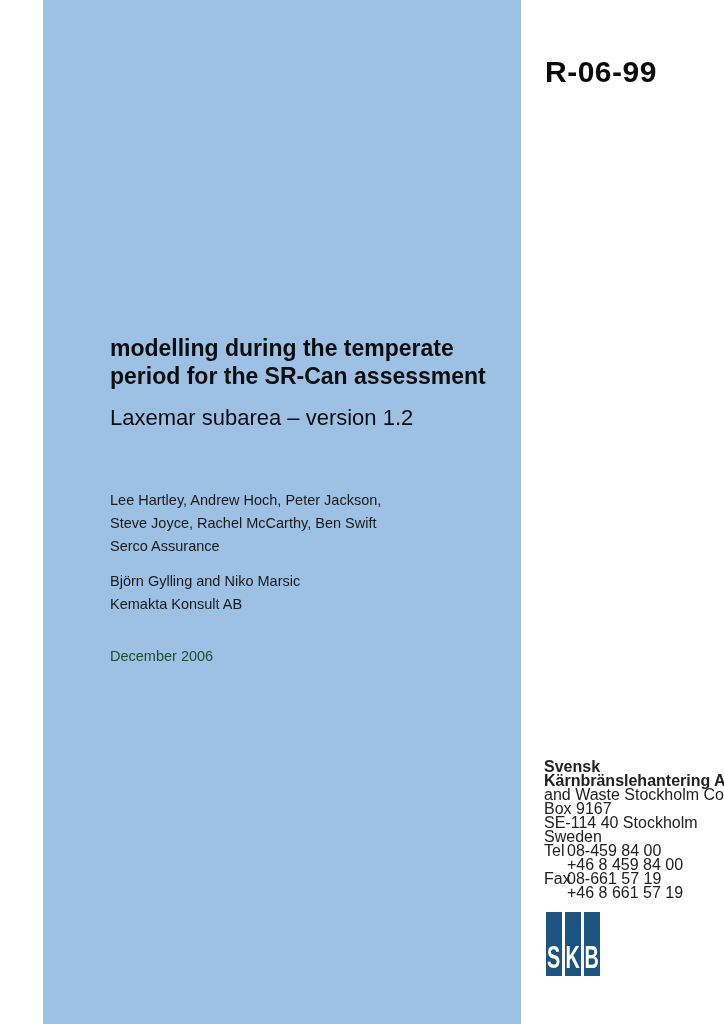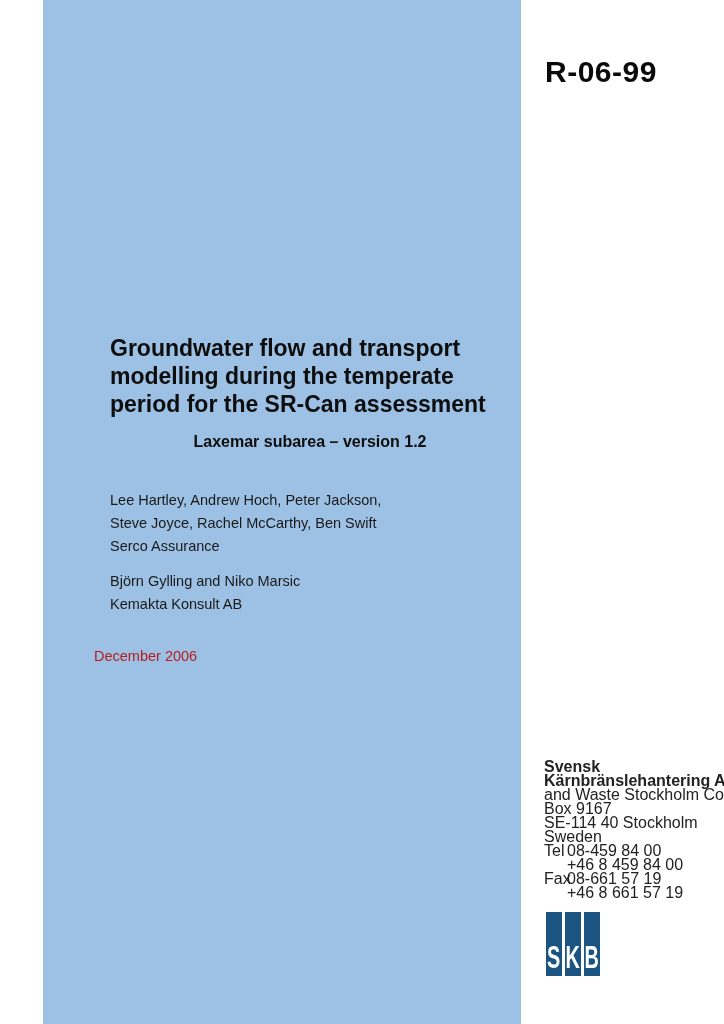--- a/index.html
+++ b/index.html
@@ -37,40 +37,39 @@
     width: 400px;
   }
   .title-line {
     font-size: 23px;
     font-weight: bold;
     line-height: 28px;
     color: #0d0d0d;
   }
   .subtitle {
     margin-top: 15px;
-    font-size: 16px;
-    font-weight: bold;
+    font-size: 22px;
+    font-weight: normal;
     color: #0d0d0d;
-    text-align: center;
   }
   .authors-block {
     position: absolute;
     left: 67px; top: 489px;
   }
   .author-line {
     font-size: 14.5px;
     line-height: 23px;
     color: #1a1a1a;
   }
   .authors-group-2 { margin-top: 12px; }
   .date-line {
     position: absolute;
-    left: 51px; top: 648px;
+    left: 67px; top: 648px;
     font-size: 14.5px;
-    color: #b91c1c;
+    color: #14532d;
   }
   .publisher-block {
     position: absolute;
     left: 501px; top: 760px;
     width: 215px;
     font-size: 16px;
     line-height: 14px;
     color: #222222;
   }
   .publisher-name { font-weight: bold; }
@@ -104,21 +103,20 @@
 </head>
 <body>
 
 <div class="page">
 
   <div class="blue-panel"></div>
 
   <div class="report-number">R-06-99</div>
 
   <div class="title-block">
-    <div class="title-line">Groundwater flow and transport</div>
     <div class="title-line">modelling during the temperate</div>
     <div class="title-line">period for the SR-Can assessment</div>
     <div class="subtitle">Laxemar subarea – version 1.2</div>
   </div>
 
   <div class="authors-block">
     <div class="authors-group-1">
       <div class="author-line">Lee Hartley, Andrew Hoch, Peter Jackson,</div>
       <div class="author-line">Steve Joyce, Rachel McCarthy, Ben Swift</div>
       <div class="author-line">Serco Assurance</div>

